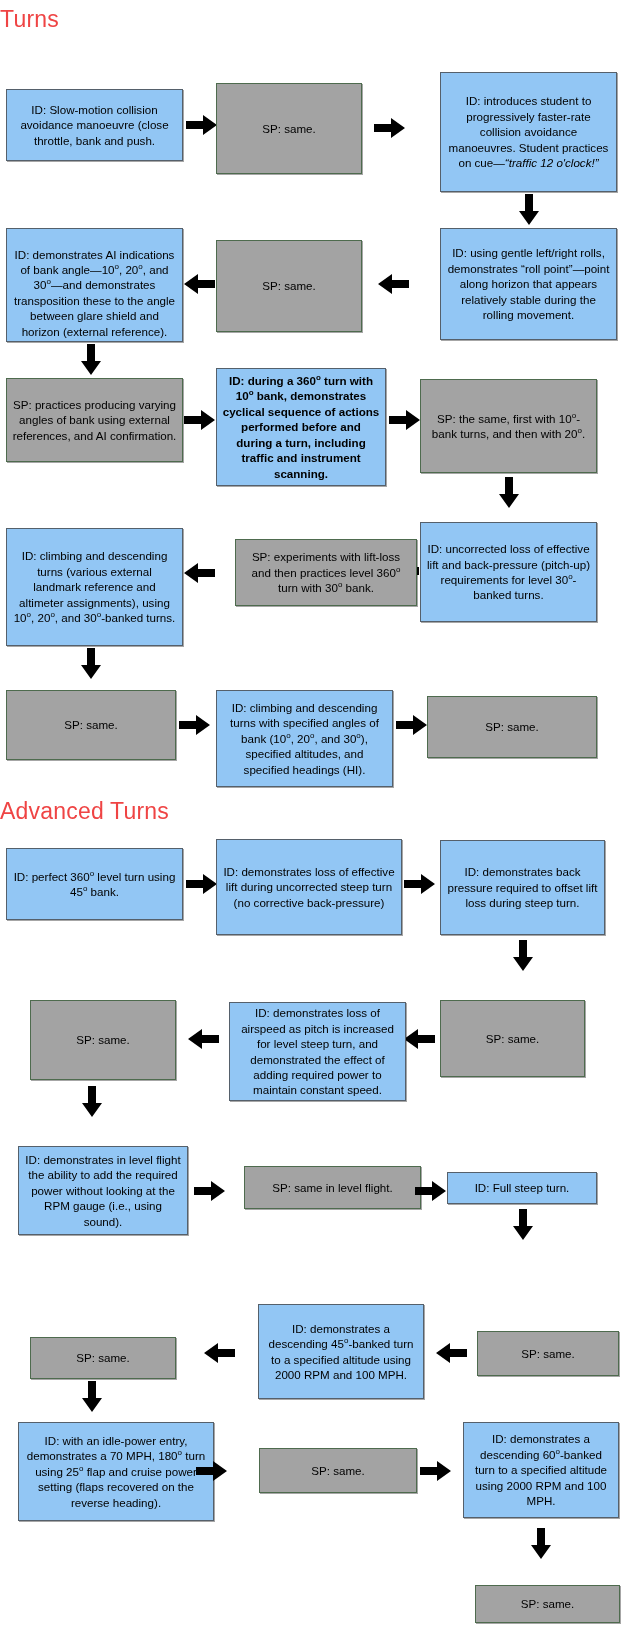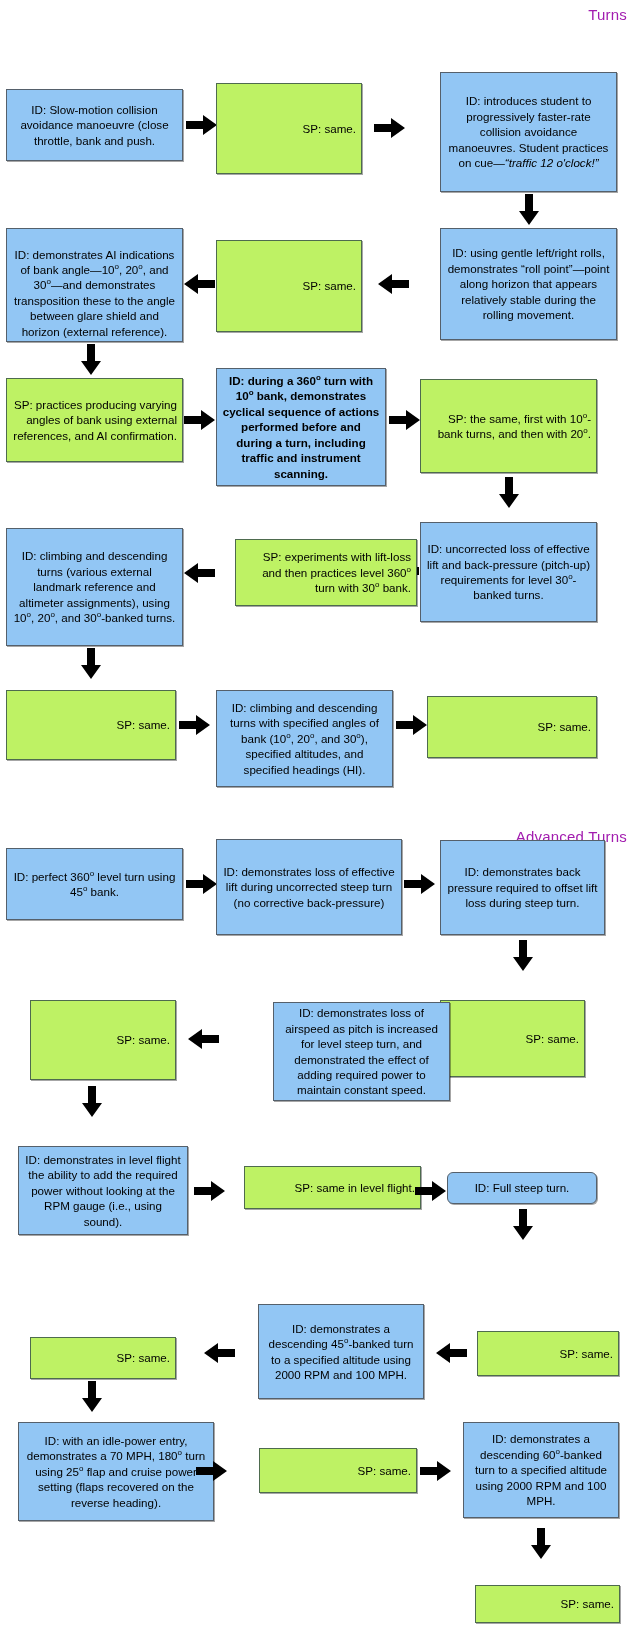--- a/index.html
+++ b/index.html
@@ -15,43 +15,43 @@
     overflow: hidden;
   }
   #canvas {
     position: relative;
     width: 627px;
     height: 1626px;
   }
   .section-title {
     position: absolute;
     width: 100%;
-    text-align: right;
-    color: #a21caf;
-    font-size: 15px;
+    text-align: left;
+    color: #ef4444;
+    font-size: 23px;
     font-family: "Liberation Sans", sans-serif;
     letter-spacing: 0.2px;
     white-space: nowrap;
   }
   .node {
     position: absolute;
     box-sizing: border-box;
     border: 1px solid #5a5a5a;
     display: flex;
     align-items: center;
     justify-content: center;
     text-align: center;
     font-size: 11.6px;
     line-height: 15.4px;
     color: #000000;
     padding: 2px 5px;
     box-shadow: 1px 1px 0 rgba(0,0,0,0.35);
   }
   .node.blue  { background: #92c6f4; border-color: #55606b; }
-  .node.green { background: #bef264; border-color: #4e6b4e; text-align: right; }
+  .node.green { background: #a3a3a3; border-color: #4e6b4e; }
   .node .txt { display: block; width: 100%; }
 
   .node sup { font-size: 8px; vertical-align: super; line-height: 0; }
   .node .it { font-style: italic; }
 
   
   .arrow {
     position: absolute;
   }
   .arrow svg { display: block; }
@@ -200,21 +200,21 @@
   <div class="arrow" style="left:396px; top:714px;">
     <svg width="32" height="22" viewBox="0 0 32 22">
         <path d="M0 7 L17 7 L17 1 L31 11 L17 21 L17 15 L0 15 Z" fill="#000"></path>
       </svg>
   </div>
 
   <div class="node green" style="left:427px; top:696px; width:170px; height:62px;">
     <span class="txt">SP: same.</span>
   </div>
 
-  <div class="section-title" style="left:0; top:798px;margin-top:30px;">Advanced Turns</div>
+  <div class="section-title" style="left:0; top:798px;">Advanced Turns</div>
 
   <div class="node blue" style="left:6px; top:848px; width:177px; height:72px;">
     <span class="txt"><span>ID:  perfect 360</span><sup>o</sup><span> level turn using 45</span><sup>o</sup><span> bank.</span></span>
   </div>
 
   <div class="arrow" style="left:186px; top:873px;">
     <svg width="32" height="22" viewBox="0 0 32 22">
         <path d="M0 7 L17 7 L17 1 L31 11 L17 21 L17 15 L0 15 Z" fill="#000"></path>
       </svg>
   </div>
@@ -242,21 +242,21 @@
   <div class="node green" style="left:440px; top:1000px; width:145px; height:77px;">
     <span class="txt">SP: same.</span>
   </div>
 
   <div class="arrow" style="left:404px; top:1028px;">
     <svg width="32" height="22" viewBox="0 0 32 22">
         <path d="M31 7 L14 7 L14 1 L0 11 L14 21 L14 15 L31 15 Z" fill="#000"></path>
       </svg>
   </div>
 
-  <div class="node blue" style="left:229px; top:1002px; width:177px; height:99px;margin-left:44px;">
+  <div class="node blue" style="left:229px; top:1002px; width:177px; height:99px;">
     <span class="txt">ID: demonstrates loss of airspeed as pitch is increased for level steep turn, and demonstrated the effect of adding required power to maintain constant speed.</span>
   </div>
 
   <div class="arrow" style="left:188px; top:1028px;">
     <svg width="32" height="22" viewBox="0 0 32 22">
         <path d="M31 7 L14 7 L14 1 L0 11 L14 21 L14 15 L31 15 Z" fill="#000"></path>
       </svg>
   </div>
 
   <div class="node green" style="left:30px; top:1000px; width:146px; height:80px;">
@@ -282,21 +282,21 @@
   <div class="node green" style="left:244px; top:1166px; width:177px; height:43px;">
     <span class="txt">SP: same in level flight.</span>
   </div>
 
   <div class="arrow" style="left:415px; top:1180px;">
     <svg width="32" height="22" viewBox="0 0 32 22">
         <path d="M0 7 L17 7 L17 1 L31 11 L17 21 L17 15 L0 15 Z" fill="#000"></path>
       </svg>
   </div>
 
-  <div class="node blue" style="left:447px; top:1172px; width:150px; height:32px;border-radius:6px;">
+  <div class="node blue" style="left:447px; top:1172px; width:150px; height:32px;">
     <span class="txt">ID: Full steep turn.</span>
   </div>
 
   <div class="arrow" style="left:512px; top:1209px;">
     <svg width="22" height="32" viewBox="0 0 22 32">
         <path d="M7 0 L15 0 L15 17 L21 17 L11 31 L1 17 L7 17 Z" fill="#000"></path>
       </svg>
   </div>
 
   <div class="node green" style="left:477px; top:1331px; width:142px; height:45px;">

